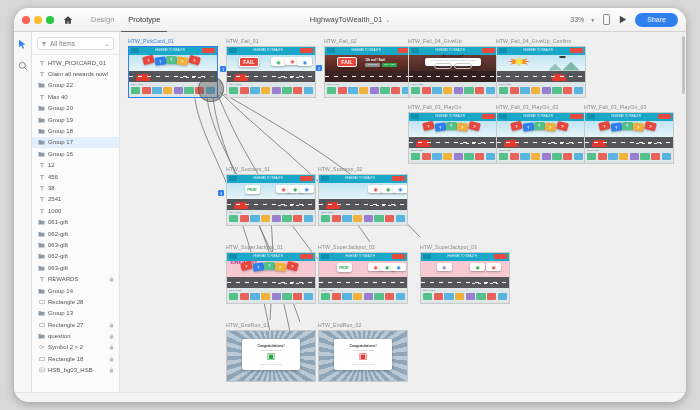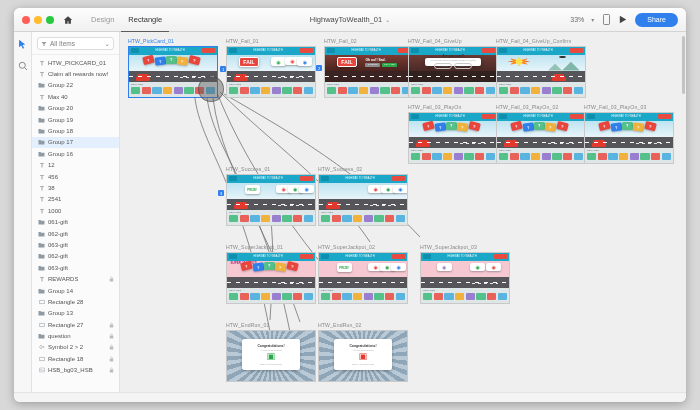--- a/index.html
+++ b/index.html
@@ -7,21 +7,21 @@
     width: 700px; height: 410px;
     background: #d8d8d8;
     font-family: "Liberation Sans", sans-serif;
     overflow: hidden;
   }
   .app-window {
     position: absolute;
     left: 14px; top: 8px;
     width: 672px; height: 394px;
     background: #fbfbfb;
-    border-radius: 6px;
+    border-radius: 15px;
     box-shadow: 0 2px 10px rgba(0,0,0,.28);
     overflow: hidden;
     display: flex;
     flex-direction: column;
   }
   
   .titlebar {
     height: 24px;
     background: linear-gradient(#fdfdfd,#f0f0f0);
     border-bottom: 1px solid #d3d3d3;
@@ -203,21 +203,21 @@
       <span class="dot yellow"></span>
       <span class="dot green"></span>
     </div>
     <span class="home-ico">
       <svg width="10" height="10" viewBox="0 0 24 24">
           <path d="M12 3 2 12h3v9h6v-6h2v6h6v-9h3z" fill="#444"></path>
         </svg>
     </span>
     <div class="tabs">
       <div class="tab">Design</div>
-      <div class="tab active">Rectangle</div>
+      <div class="tab active">Prototype</div>
     </div>
     <div class="doc-title">
       <span>HighwayToWealth_01</span><span class="caret">⌄</span>
     </div>
     <div class="tb-right">
       <span class="zoom-val">33%</span>
       <span class="caret-dn">▾</span>
       <span class="dev-ico">
         <svg width="7" height="11" viewBox="0 0 14 22">
             <rect x="1" y="1" width="12" height="20" rx="2" fill="none" stroke="#5a5a5a" stroke-width="1.4"></rect>

